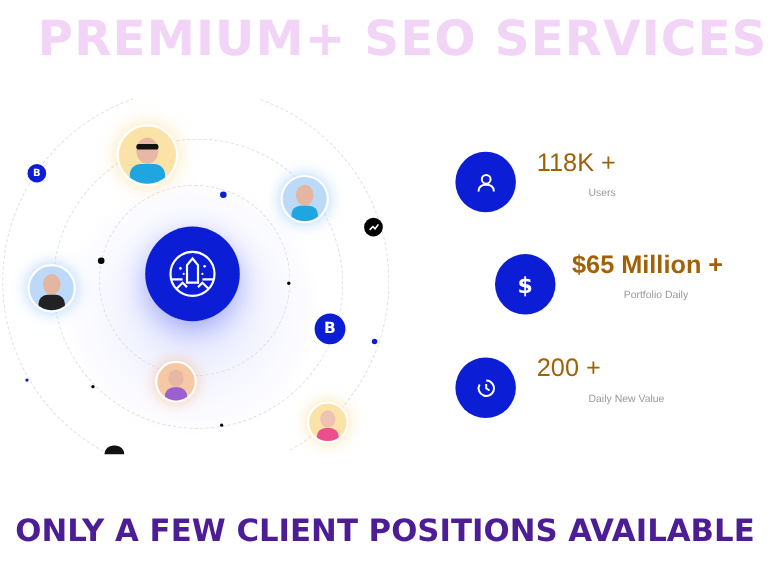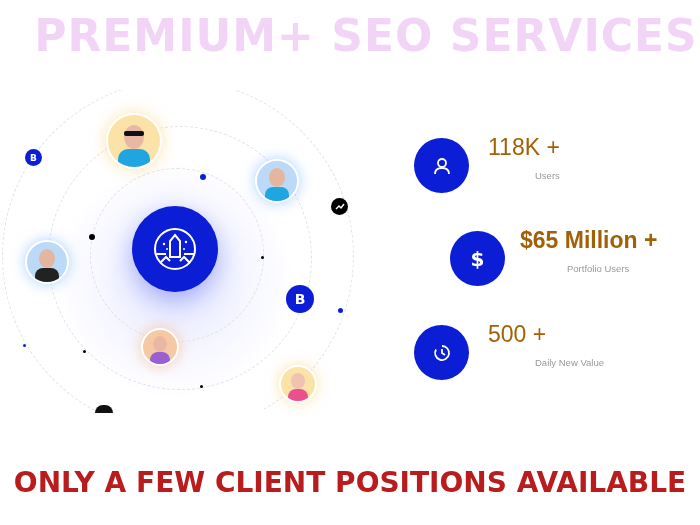--- a/index.html
+++ b/index.html
@@ -1,18 +1,18 @@
 <!DOCTYPE html>
 <html><head>
 <meta charset="utf-8">
 <style>
   html,body{margin:0;padding:0;}
   body{width:700px;height:525px;background:#ffffff;position:relative;overflow:hidden;font-family:"Liberation Sans",sans-serif;}
   .title{position:absolute;left:16px;top:10px;width:700px;text-align:center;font-family:"DejaVu Sans",sans-serif;font-weight:bold;font-size:44px;letter-spacing:1px;color:#f2d4f7;}
-  .footer{position:absolute;left:0;top:466px;width:700px;text-align:center;font-family:"DejaVu Sans",sans-serif;font-weight:bold;font-size:28px;color:#b91c1c;letter-spacing:0px;}
+  .footer{position:absolute;left:0;top:466px;width:700px;text-align:center;font-family:"DejaVu Sans",sans-serif;font-weight:bold;font-size:28px;color:#4c1d95;letter-spacing:0px;}
   .orbit-area{position:absolute;left:0;top:90px;width:370px;height:320px;overflow:hidden;}
   .glow{position:absolute;left:55px;top:70px;width:240px;height:240px;border-radius:50%;background:radial-gradient(circle,rgba(200,205,255,0.55) 0%,rgba(230,232,255,0.35) 45%,rgba(255,255,255,0) 70%);}
   .ring{position:absolute;border:1px dashed #e0e0e6;border-radius:50%;}
   .hub{position:absolute;left:132px;top:206px;width:86px;height:86px;border-radius:50%;background:#0b1ed6;box-shadow:0 8px 24px rgba(40,60,230,0.35);display:flex;align-items:center;justify-content:center;}
   .avatar{position:absolute;border-radius:50%;border:2px solid #fff;overflow:hidden;}
   .dot{position:absolute;border-radius:50%;}
   .coin{position:absolute;border-radius:50%;background:#0b1ed6;color:#fff;font-weight:bold;font-family:"DejaVu Sans",sans-serif;display:flex;align-items:center;justify-content:center;}
   .stat{position:absolute;}
   .stat .icon{position:absolute;left:0;top:0;width:55px;height:55px;border-radius:50%;background:#0b1ed6;display:flex;align-items:center;justify-content:center;}
   .stat .value{position:absolute;left:74px;top:-4px;font-size:23px;color:#a16207;white-space:nowrap;}
@@ -95,27 +95,27 @@
   </div>
   <div class="value">118K +</div>
   <div class="label">Users</div>
 </div>
 
 <div class="stat" style="left:450px;top:231px;">
   <div class="icon">
     <span style="color:#fff;font-weight:bold;font-size:20px;font-family:'DejaVu Sans',sans-serif;">$</span>
   </div>
   <div class="value" style="left:70px;font-weight:bold;">$65 Million +</div>
-  <div class="label" style="left:70px;">Portfolio Users</div>
+  <div class="label" style="left:70px;">Portfolio Daily</div>
 </div>
 
 <div class="stat" style="left:414px;top:325px;">
   <div class="icon">
     <svg width="20" height="20" viewBox="0 0 20 20">
         <path d="M10 3 A7 7 0 1 1 4 6.5" fill="none" stroke="#fff" stroke-width="1.8"></path>
         <path d="M10 6 L10 10 L13 12" fill="none" stroke="#fff" stroke-width="1.8"></path>
       </svg>
   </div>
-  <div class="value">500 +</div>
+  <div class="value">200 +</div>
   <div class="label">Daily New Value</div>
 </div>
 
 <div class="footer">ONLY A FEW CLIENT POSITIONS AVAILABLE</div>
 
 </body></html>

